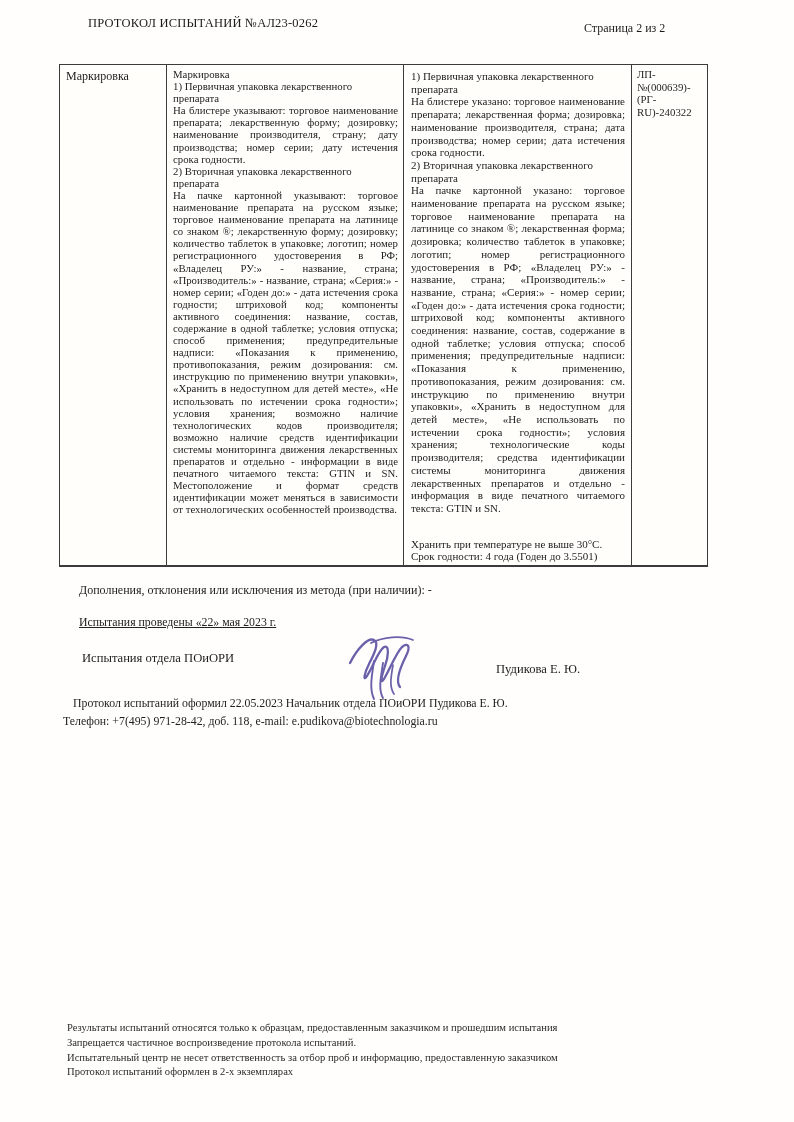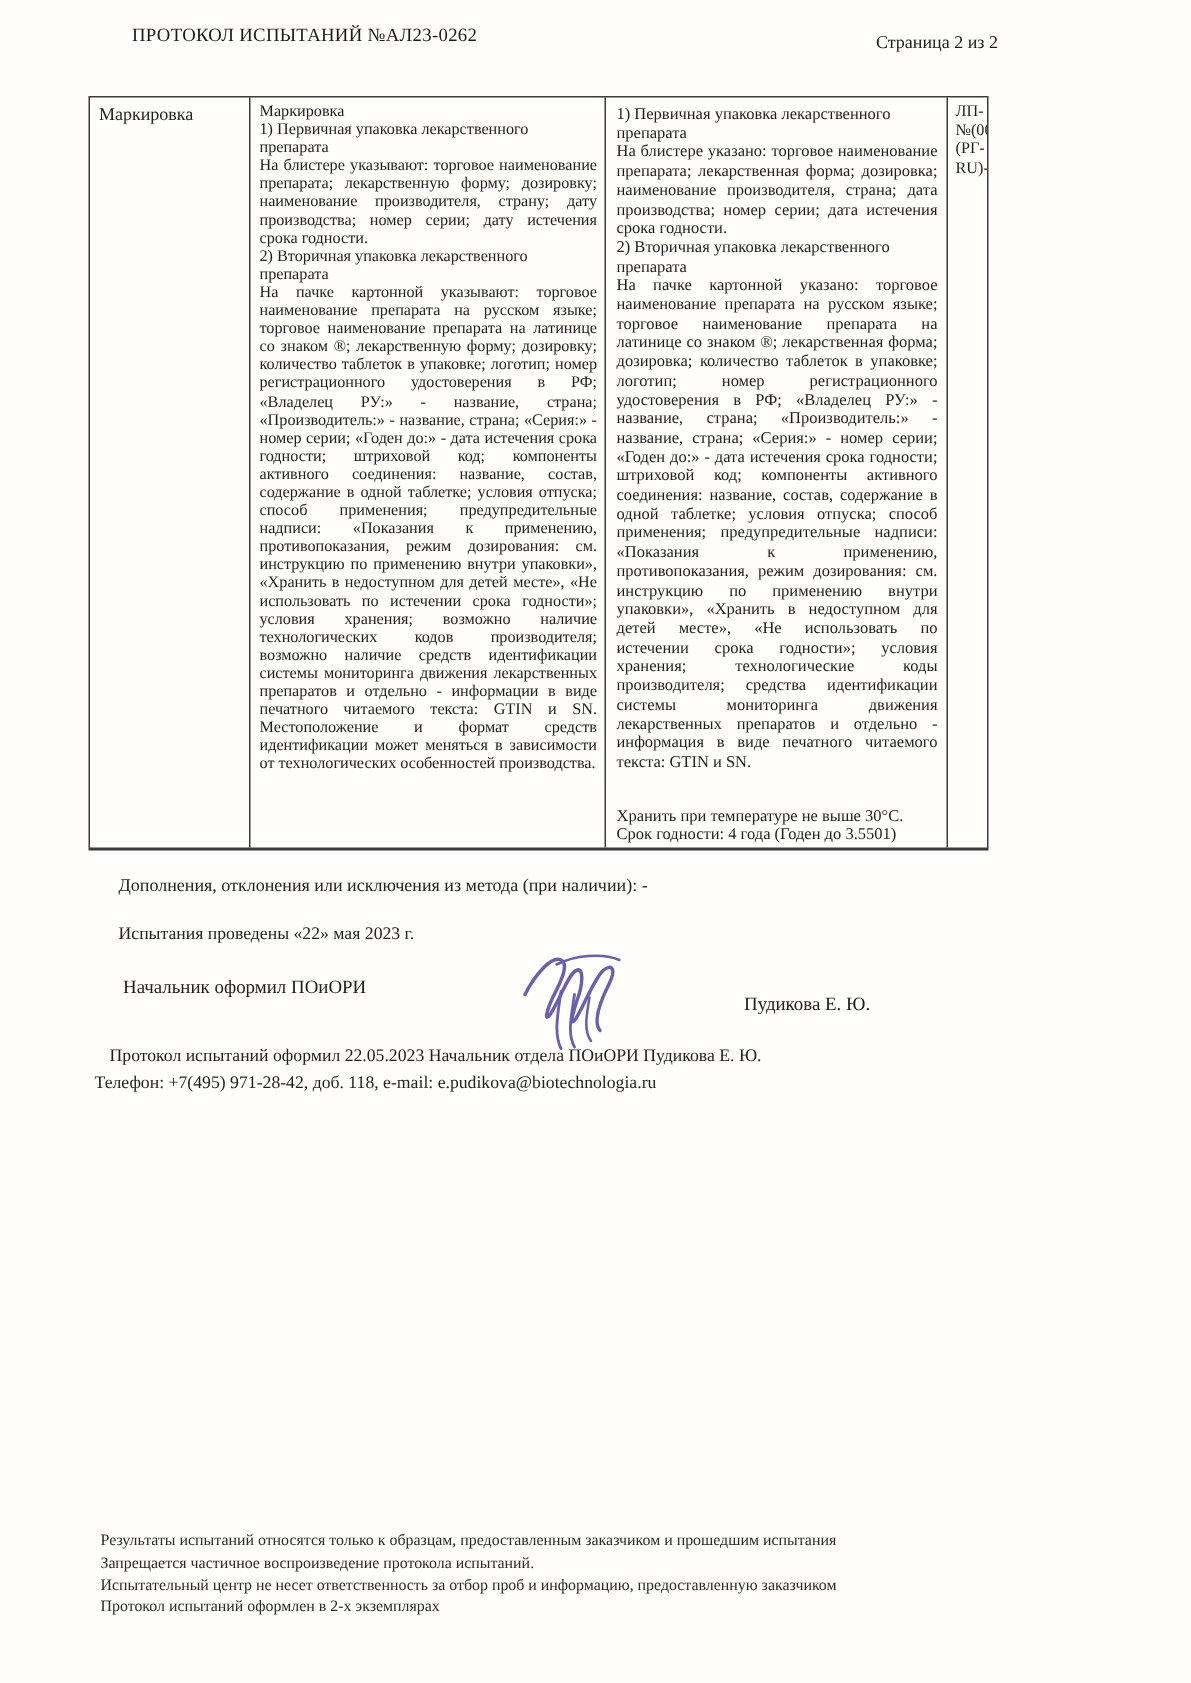--- a/index.html
+++ b/index.html
@@ -7,39 +7,39 @@
     position:relative;width:794px;height:1122px;margin:0 auto;
     background:#fffefd;color:#1e1e1e;
     font-family:"Liberation Serif","DejaVu Serif",serif;
     overflow:hidden;
   }
   .abs{position:absolute;}
   .hdr-left{left:88px;top:16px;font-size:12.5px;letter-spacing:.2px;color:#1b1b1b;text-align:center;}
   .hdr-right{left:547px;top:21px;font-size:12px;color:#1b1b1b;margin-left:37px;}
 
   .doc-table{
-    left:59px;top:64px;width:600px;height:503px;
+    left:59px;top:64px;width:649px;height:503px;
     display:flex;box-sizing:border-box;
     border:1.6px solid #3b3b3b;border-bottom-width:2.6px;
     background:#fffefb;
   }
   .col{box-sizing:border-box;overflow:hidden;display:flex;flex-direction:column;}
   .col + .col{border-left:1.4px solid #3b3b3b;}
   .col1{width:106px;padding:4px 6px;font-size:12px;}
   .col2{width:237px;padding:3px 5px 2px 6px;font-size:10.8px;line-height:12.1px;}
   .col3{width:228px;padding:5px 6px 2px 7px;font-size:11px;line-height:12.7px;}
   .col4{flex:1;padding:3px 4px 3px 5px;font-size:10.8px;line-height:12.5px;}
   .col p{margin:0;text-align:justify;text-justify:inter-word;}
   .col p.head{text-align:left;}
   .pin-bottom{margin-top:auto !important;}
   .storage p{text-align:left;}
 
   .note-line{font-size:12px;color:#222;}
   .n1{left:79px;top:583px;}
-  .n2{left:79px;top:615px;font-size:11.8px;}
+  .n2{left:79px;top:615px;font-size:11.8px;text-decoration:underline;}
   .sig-role{left:82px;top:651px;font-size:12.6px;}
   .sig-name{left:496px;top:662px;font-size:12.6px;}
   .sig-mark{left:343px;top:631px;width:84px;height:74px;}
   .sig-line1{left:73px;top:696px;font-size:11.8px;}
   .sig-line2{left:63px;top:714px;font-size:11.8px;}
 
   .footer{left:67px;top:1021px;font-size:10.6px;line-height:14.8px;color:#2a2a2a;width:640px;}
   .footer div{white-space:nowrap;}
 </style>
 </head>
@@ -77,21 +77,21 @@
 
     <div class="col col4">
       <p class="head">ЛП-№(000639)-(РГ-RU)-240322</p>
     </div>
 
   </div>
 
   <div class="abs note-line n1">Дополнения, отклонения или исключения из метода (при наличии): -</div>
   <div class="abs note-line n2">Испытания проведены «22» мая 2023 г.</div>
 
-  <div class="abs sig-role">Начальник оформил ПОиОРИ</div>
+  <div class="abs sig-role">Испытания отдела ПОиОРИ</div>
 
   <svg class="abs sig-mark" viewBox="0 0 84 74" xmlns="http://www.w3.org/2000/svg">
     <g stroke="#5b50a2" fill="none" stroke-linecap="round" opacity="0.9">
       <path d="M7 32 C14 18 25 6 31 9 C37 12 30 25 26 33 C22 41 19 52 24 45 C31 34 35 20 41 16 C47 13 45 27 42 35 C39 44 36 55 41 48 C47 38 53 22 59 16 C65 11 68 15 63 25 C58 35 52 50 57 56" stroke-width="2.3"></path>
       <path d="M28 12 C40 6 58 4 70 9" stroke-width="1.7"></path>
       <path d="M31 30 C29 44 26 58 31 68" stroke-width="1.9"></path>
       <path d="M40 32 C38 46 35 58 40 67" stroke-width="1.9"></path>
       <path d="M50 34 C48 46 46 56 51 63" stroke-width="1.7"></path>
     </g>
   </svg>

